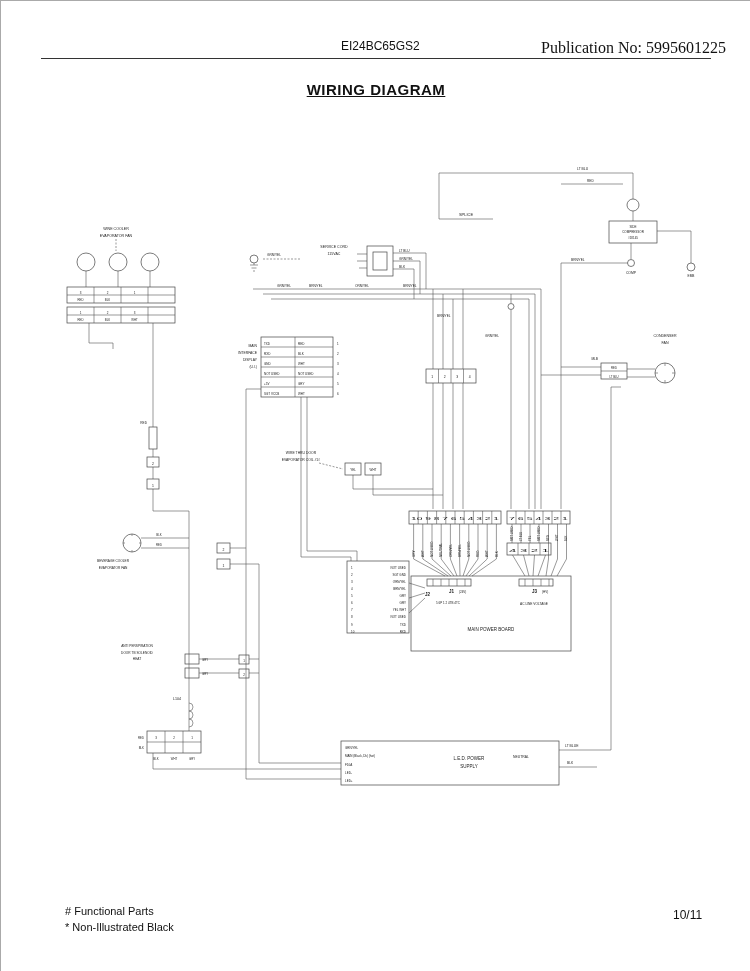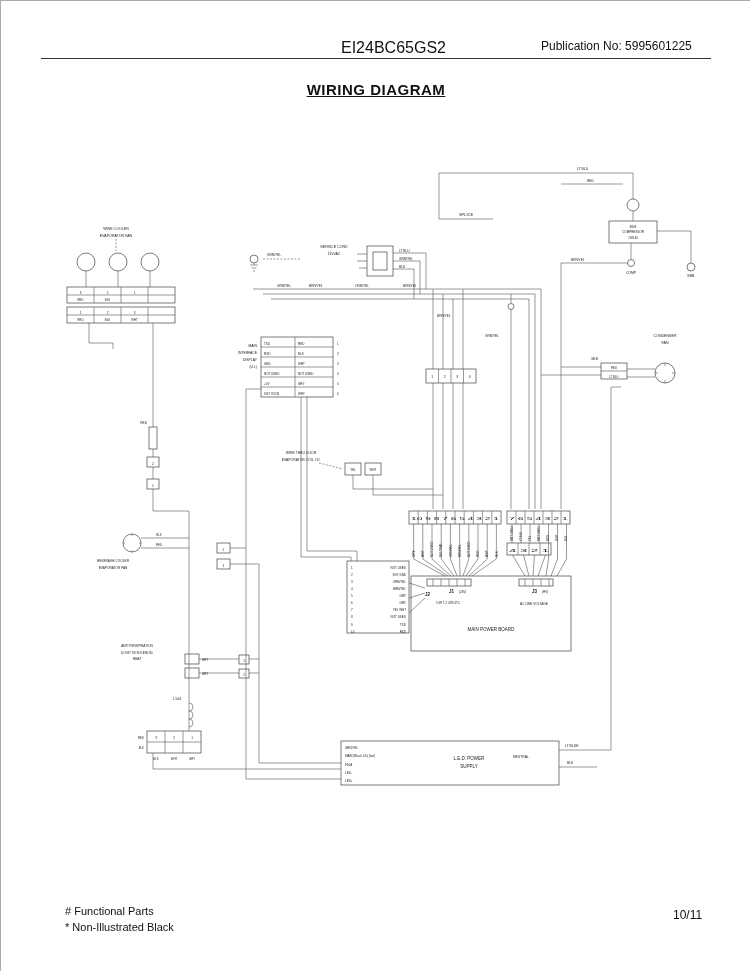--- a/index.html
+++ b/index.html
@@ -1,19 +1,19 @@
 <!DOCTYPE html>
 <html><head>
 <meta charset="utf-8">
 <style>
   html,body{margin:0;padding:0;background:#888;}
   .page{position:relative;width:750px;height:971px;background:#fff;margin:0 auto;
         border:1px solid #aaa;font-family:"Liberation Sans",sans-serif;color:#111;overflow:hidden;}
-  .model{position:absolute;left:340px;top:38px;font-size:16px;}
-  .pub{position:absolute;left:540px;top:38px;font-size:12px;}
+  .model{position:absolute;left:340px;top:38px;font-size:12px;}
+  .pub{position:absolute;left:540px;top:38px;font-size:16px;font-family:Liberation Serif, serif;}
   .header-rule{position:absolute;left:40px;right:40px;top:57px;border-top:1px solid #333;}
   .title{position:absolute;left:0;right:0;top:64px;margin:16px;text-align:center;
          font-size:15px;font-weight:bold;text-decoration:underline;letter-spacing:.5px;}
   .diagram-svg{position:absolute;left:0;top:90px;width:750px;height:810px;}
   .fn{position:absolute;left:64px;top:904px;font-size:11px;}
   .ni{position:absolute;left:64px;top:920px;font-size:11px;}
   .pageno{position:absolute;left:0;right:0;top:907px;text-align:center;font-size:12px;}
   .date{position:absolute;left:672px;top:907px;font-size:12px;}
   
   .t{font-family:"Liberation Sans",sans-serif;fill:#1a1a1a;}

